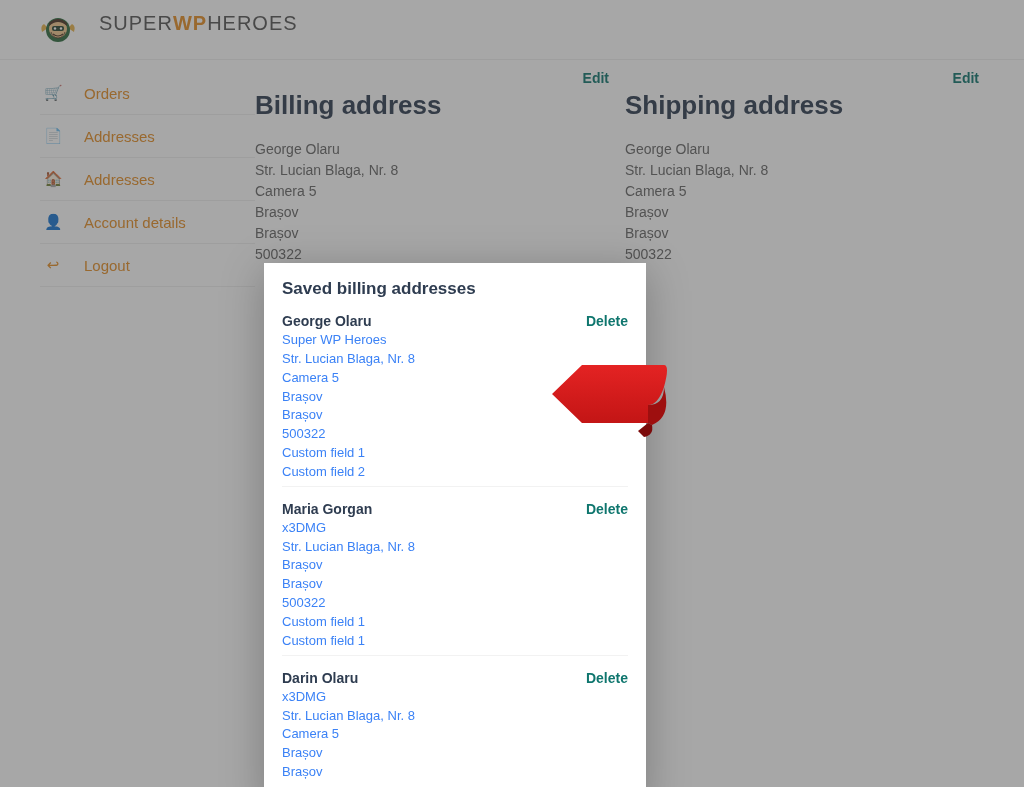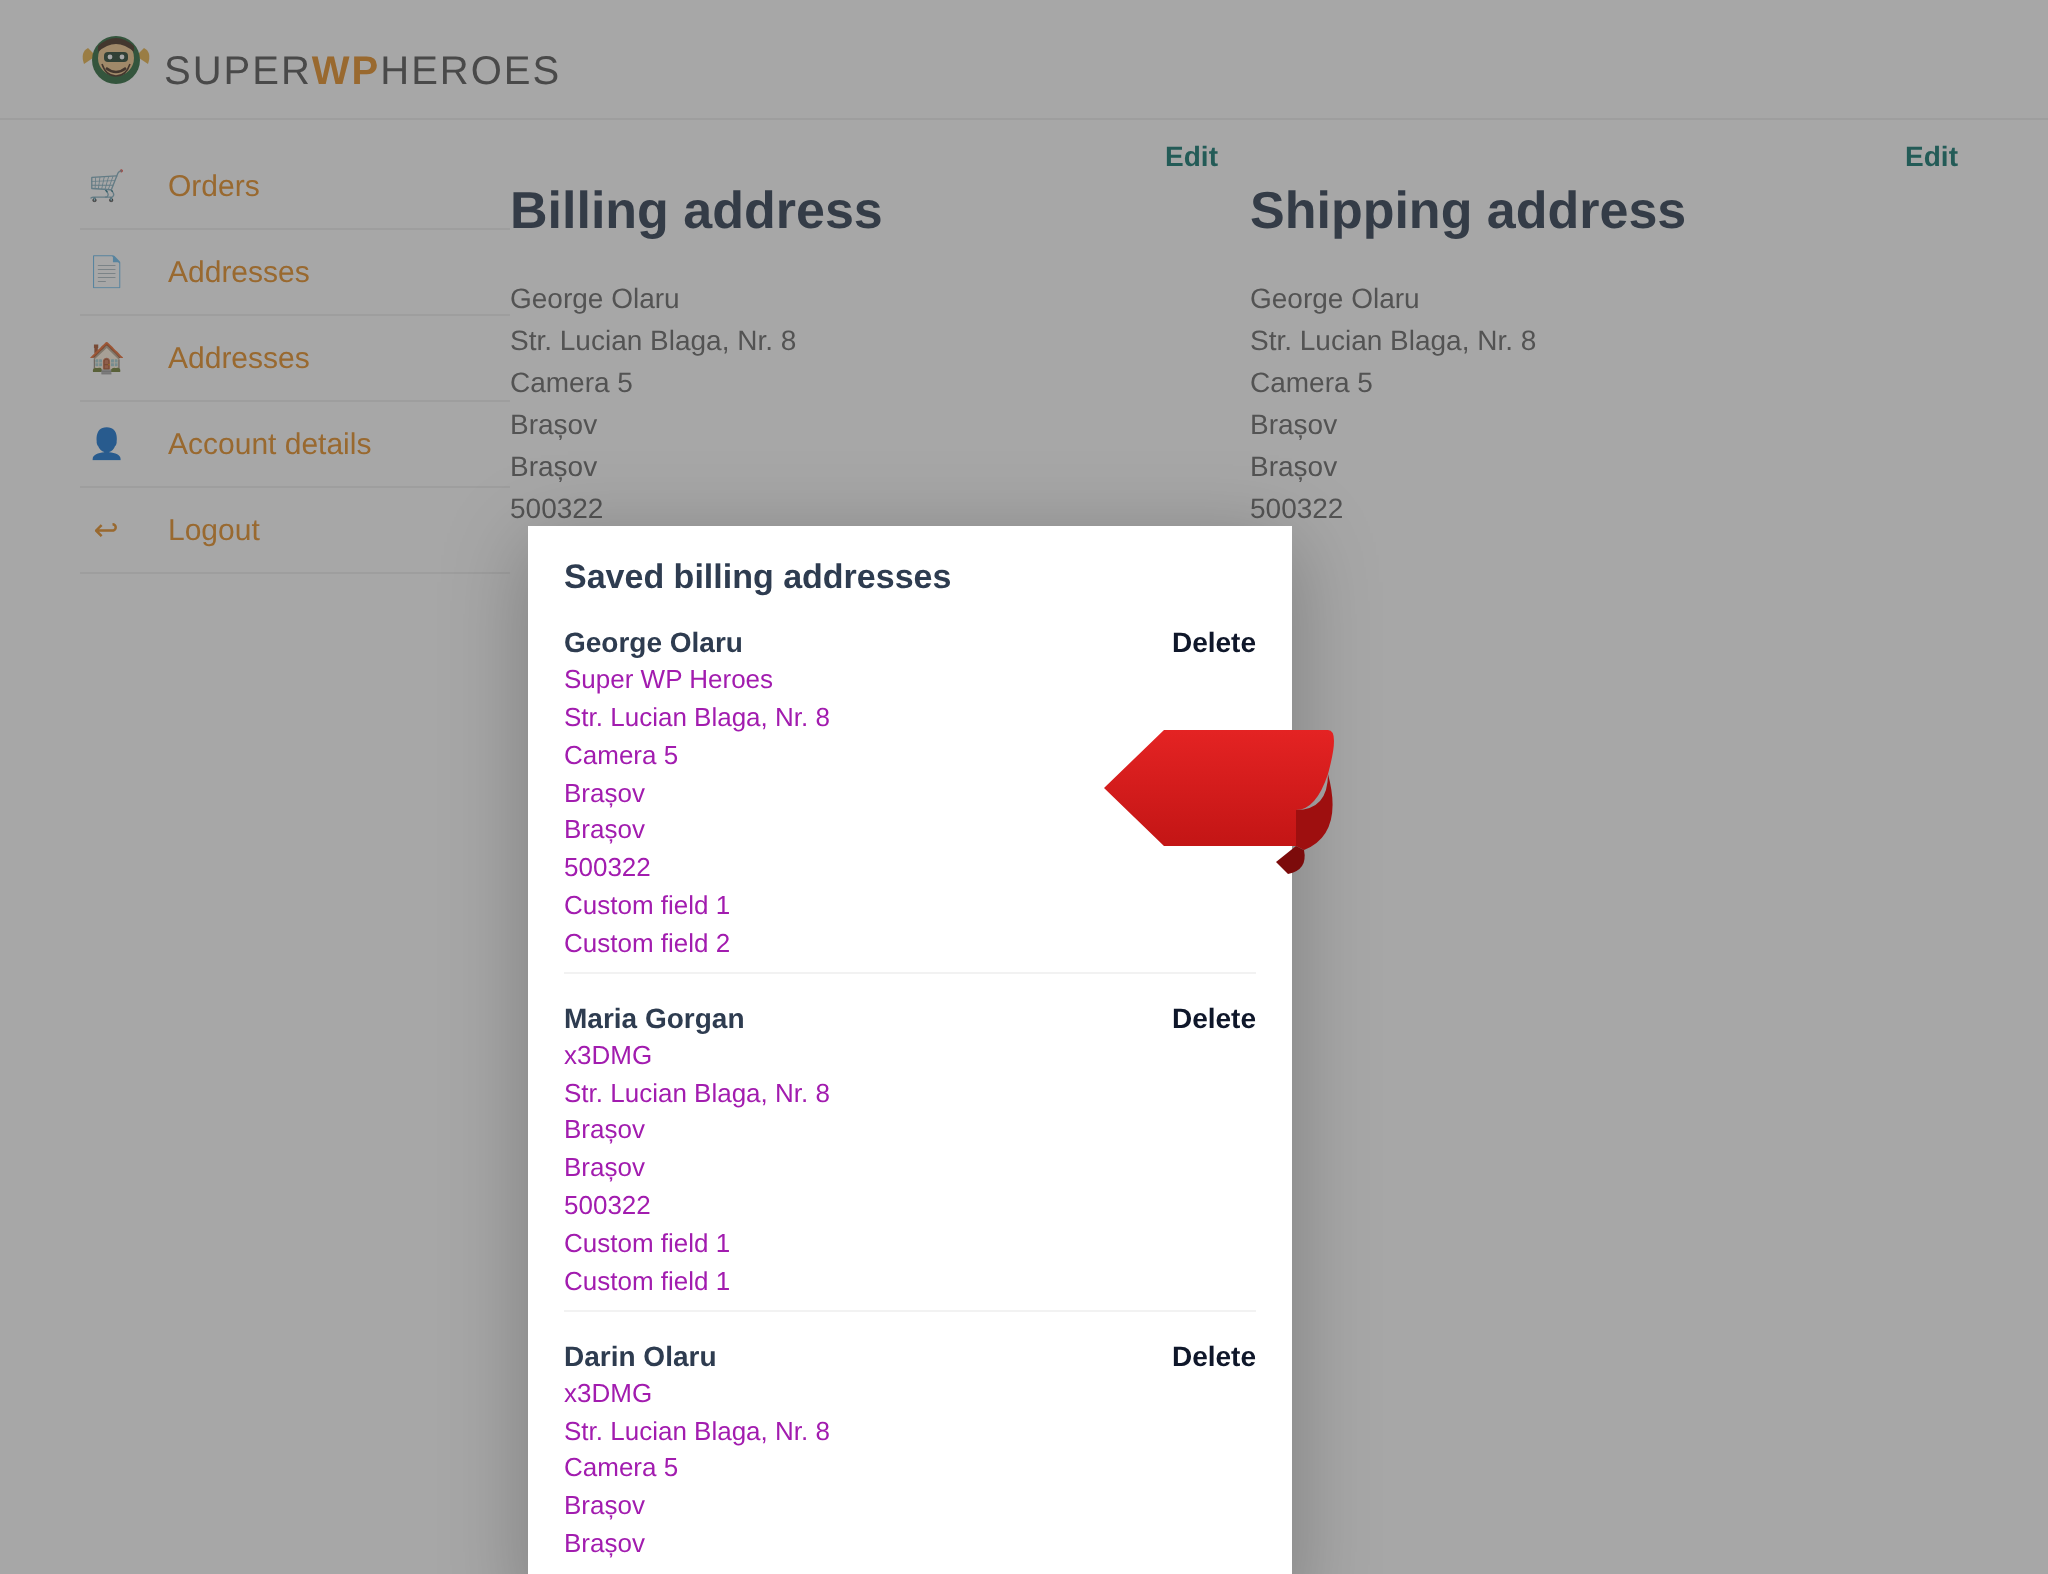--- a/index.html
+++ b/index.html
@@ -8,22 +8,22 @@
   
   .header {
     height: 60px;
     border-bottom: 1px solid #eee;
     display: flex;
     align-items: center;
     padding: 0 40px;
   }
   .logo {
     display: flex;
-    align-items: flex-end;
-    gap: 6px;
+    align-items: flex-start;
+    gap: 23px;
   }
   .logo-badge {
     width: 36px; height: 36px;
     position: relative;
   }
   .logo-badge svg { width: 36px; height: 36px; display: block; }
   .logo-text {
     font-family: "Trebuchet MS", Arial, sans-serif;
     font-size: 20px;
     letter-spacing: 1px;
@@ -128,27 +128,27 @@
     font-weight: 700;
     color: #2e3c50;
     margin-bottom: 2px;
   }
   .saved .del {
     position: absolute;
     right: 0;
     top: 14px;
     font-size: 14px;
     font-weight: 700;
-    color: #0f172a;
+    color: #0f766e;
     cursor: pointer;
   }
   .saved:first-of-type .del { top: 0; }
   .saved div.line {
     font-size: 13px;
-    color: #a21caf;
+    color: #3b82f6;
     line-height: 1.45;
   }
 
   
   .dim {
     position: absolute;
     inset: 0;
     background: rgba(60,60,60,.45);
     z-index: 20;
   }

